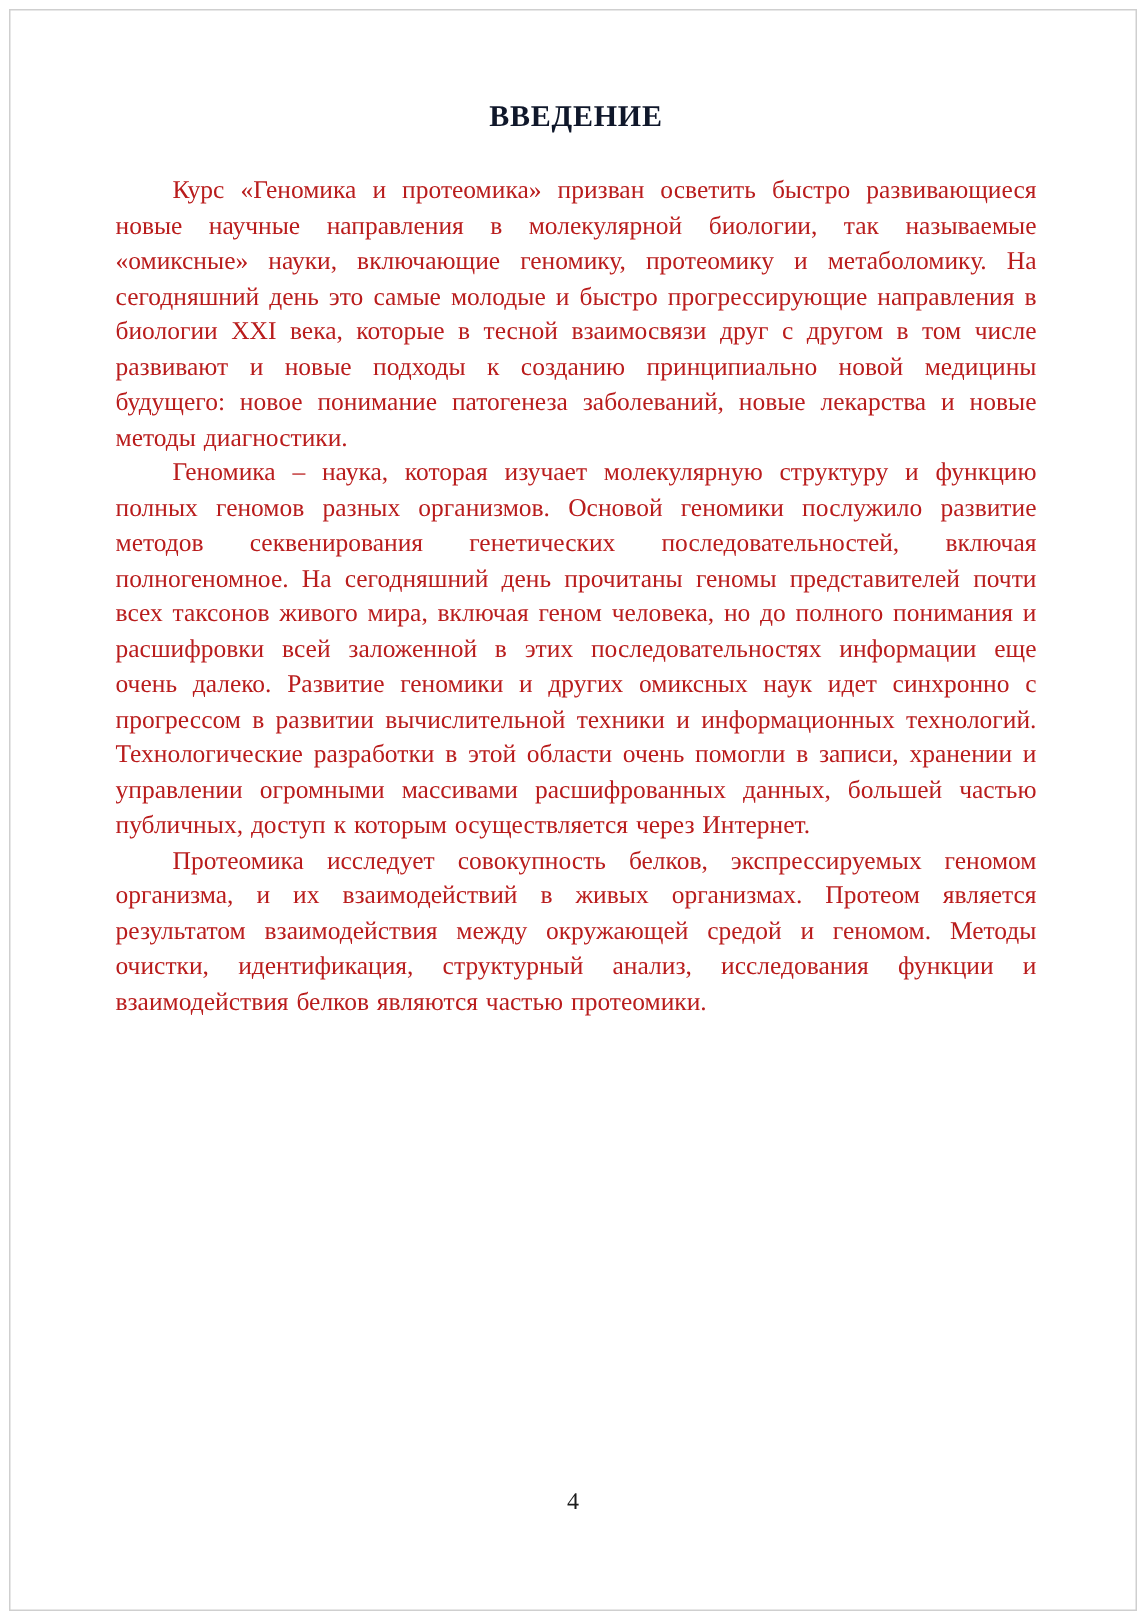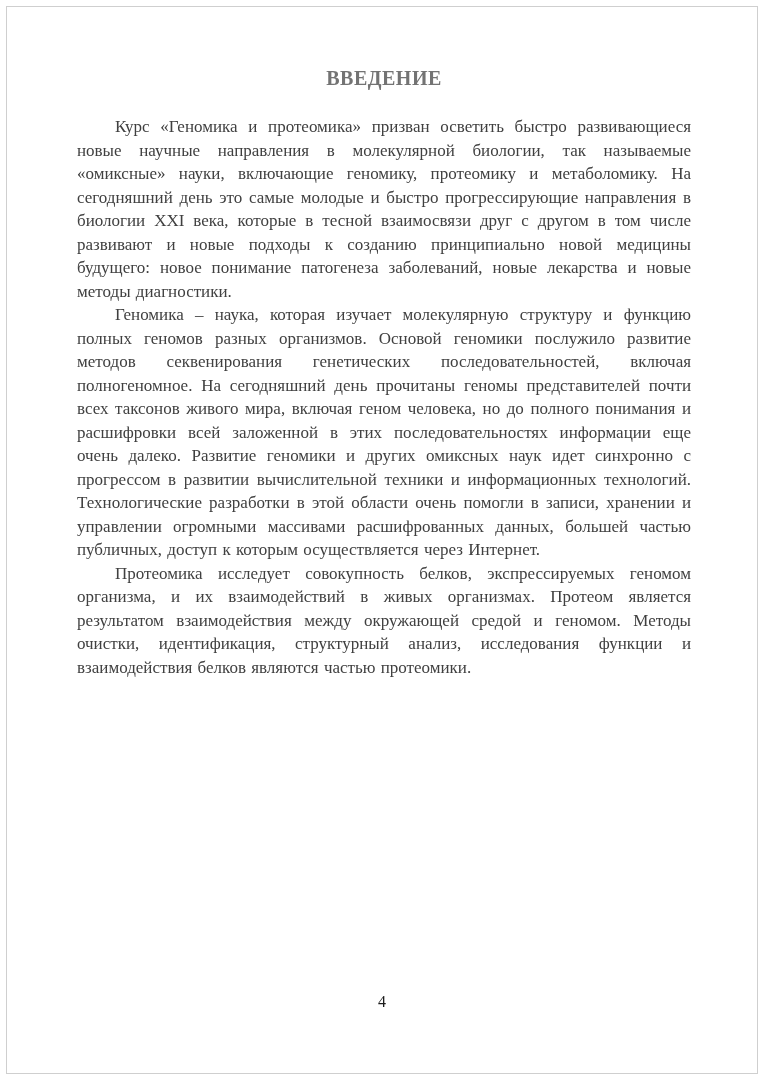--- a/index.html
+++ b/index.html
@@ -26,29 +26,29 @@
     }
     .content {
       padding: 60px 66px 0 70px;
     }
     .doc-title {
       margin: 0 0 25px 0;
       text-align: center;
       font-size: 20px;
       font-weight: bold;
       letter-spacing: 0.5px;
-      color: #737373;
+      color: #0f172a;
     }
     .para {
       margin: 0;
       text-align: justify;
       text-indent: 38px;
       font-size: 17px;
       line-height: 23.5px;
-      color: #404040;
+      color: #b91c1c;
       word-spacing: 1px;
     }
     .page-number {
       position: absolute;
       bottom: 62px;
       left: 0;
       right: 0;
       text-align: center;
       font-size: 16px;
       color: #1c1c1c;

